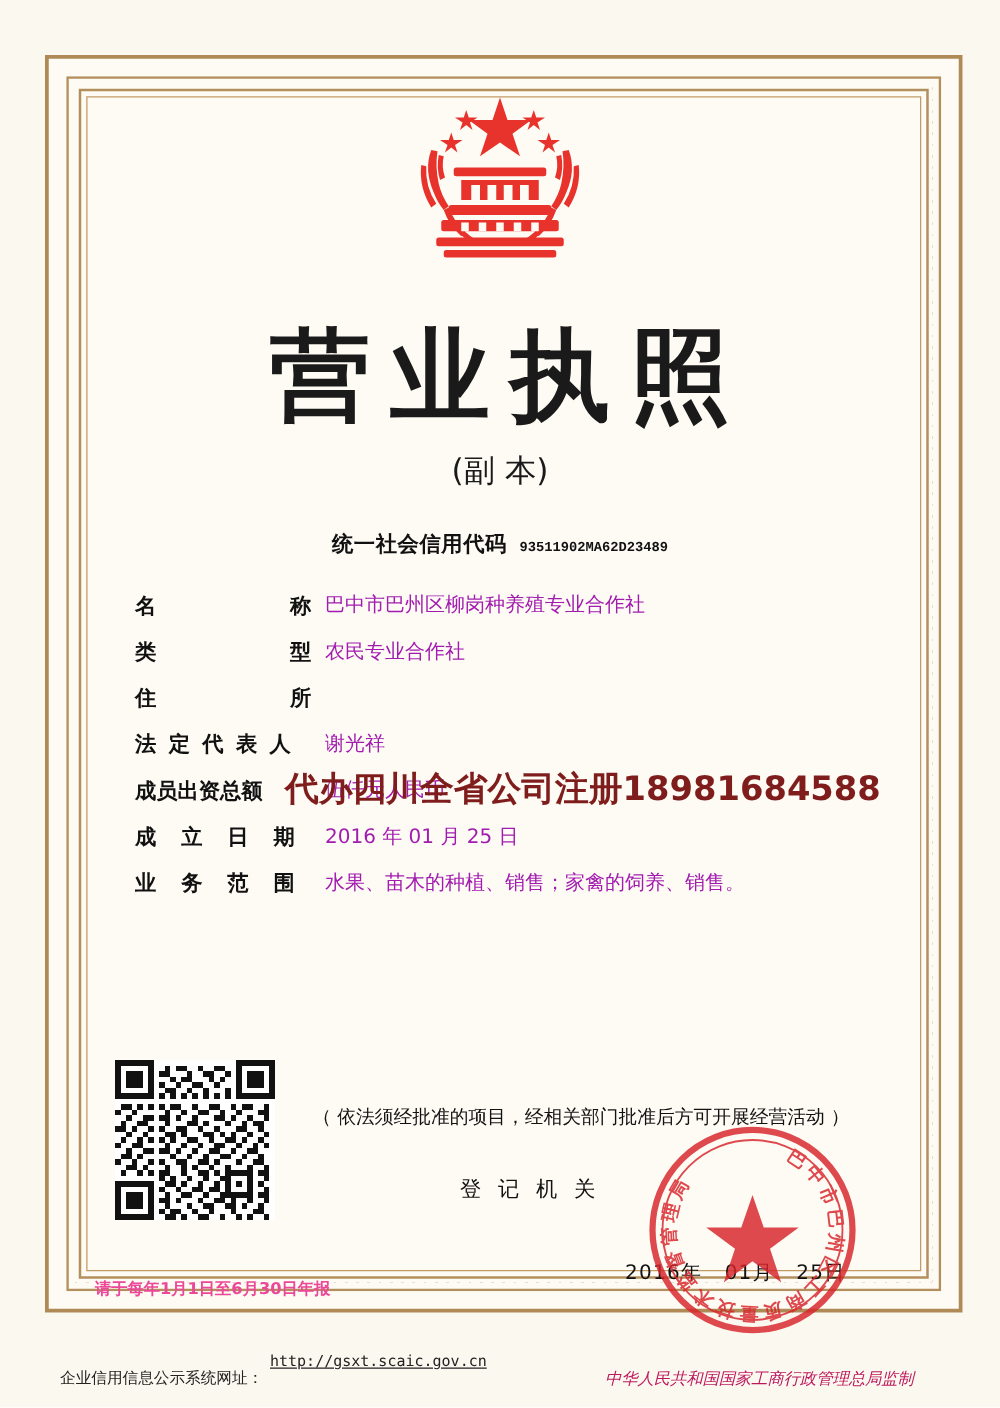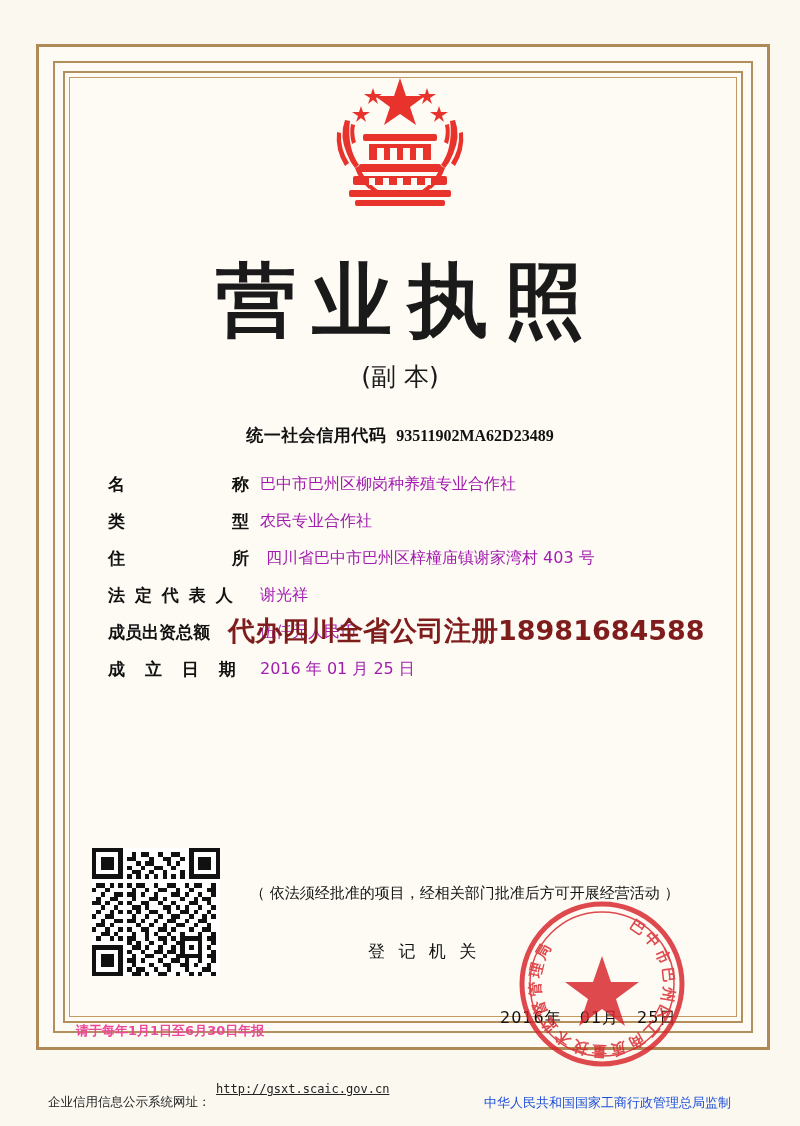--- a/index.html
+++ b/index.html
@@ -118,25 +118,25 @@
     top: 424px;
     left: 0; right: 0;
     text-align: center;
     font-size: 17px;
     font-weight: bold;
     color: #111;
     font-family: "DejaVu Sans", sans-serif;
     letter-spacing: .5px;
   }
   .code-line .code-val {
-    font-family: Liberation Serif, serif;
+    font-family: Liberation Mono, monospace;
     font-weight: bold;
     letter-spacing: 0;
     margin-left: 10px;
-    font-size: 16px;
+    font-size: 11px;
   }
 
   
   .fields {
     position: absolute;
     left: 108px;
     top: 466px;
     width: 600px;
   }
   .field-row {
@@ -265,23 +265,24 @@
     font-family: "DejaVu Sans Mono", monospace;
     text-decoration: underline;
     white-space: nowrap;
     text-align: right;
   }
   .footer-right {
     position: absolute;
     left: 484px;
     top: 1094px;
     font-size: 13px;
-    color: #1d4ed8;
-    font-family: "DejaVu Sans", sans-serif;
-    white-space: nowrap;
+    color: #be185d;
+    font-family: "DejaVu Sans", sans-serif;
+    white-space: nowrap;
+    font-style: italic;
   }
 </style>
 </head>
 <body>
 
 <div id="cert">
 
   <div class="frame-outer">
     <div class="frame-mid">
       <div class="frame-band"></div>
@@ -359,33 +360,36 @@
     <div class="field-row">
       <div class="f-label sp2">名　　　称</div>
       <div class="f-value">巴中市巴州区柳岗种养殖专业合作社</div>
     </div>
     <div class="field-row">
       <div class="f-label sp2">类　　　型</div>
       <div class="f-value">农民专业合作社</div>
     </div>
     <div class="field-row">
       <div class="f-label sp2">住　　　所</div>
-      <div class="f-value addr">四川省巴中市巴州区梓橦庙镇谢家湾村 403 号</div>
     </div>
     <div class="field-row">
       <div class="f-label sp4">法 定 代 表 人</div>
       <div class="f-value">谢光祥</div>
     </div>
     <div class="field-row">
       <div class="f-label">成员出资总额</div>
       <div class="f-value">伍仟元人民币</div>
     </div>
     <div class="field-row">
       <div class="f-label sp3">成 立 日 期</div>
       <div class="f-value">2016 年 01 月 25 日</div>
+    </div>
+    <div class="field-row">
+      <div class="f-label sp3">业 务 范 围</div>
+      <div class="f-value">水果、苗木的种植、销售；家禽的饲养、销售。</div>
     </div>
   </div>
 
   <div class="watermark">代办四川全省公司注册18981684588</div>
 
   <div class="qr">
     <svg width="128" height="128" viewBox="0 0 29 29" shape-rendering="crispEdges">
       <rect width="29" height="29" fill="#ffffff"></rect>
       <g fill="#111111">
 

